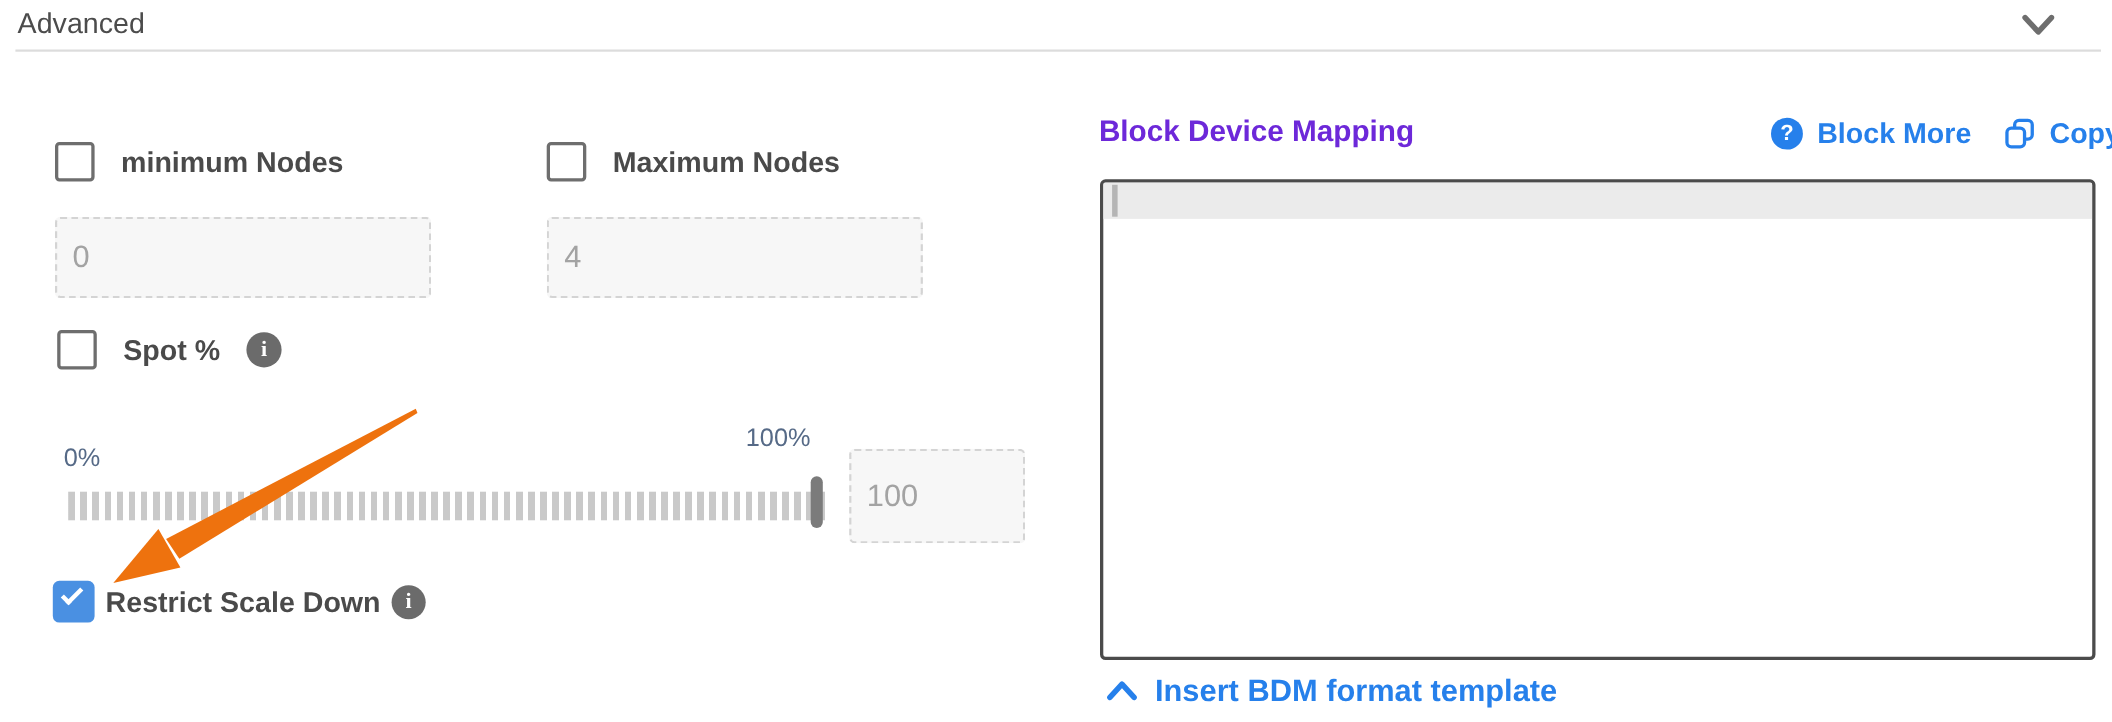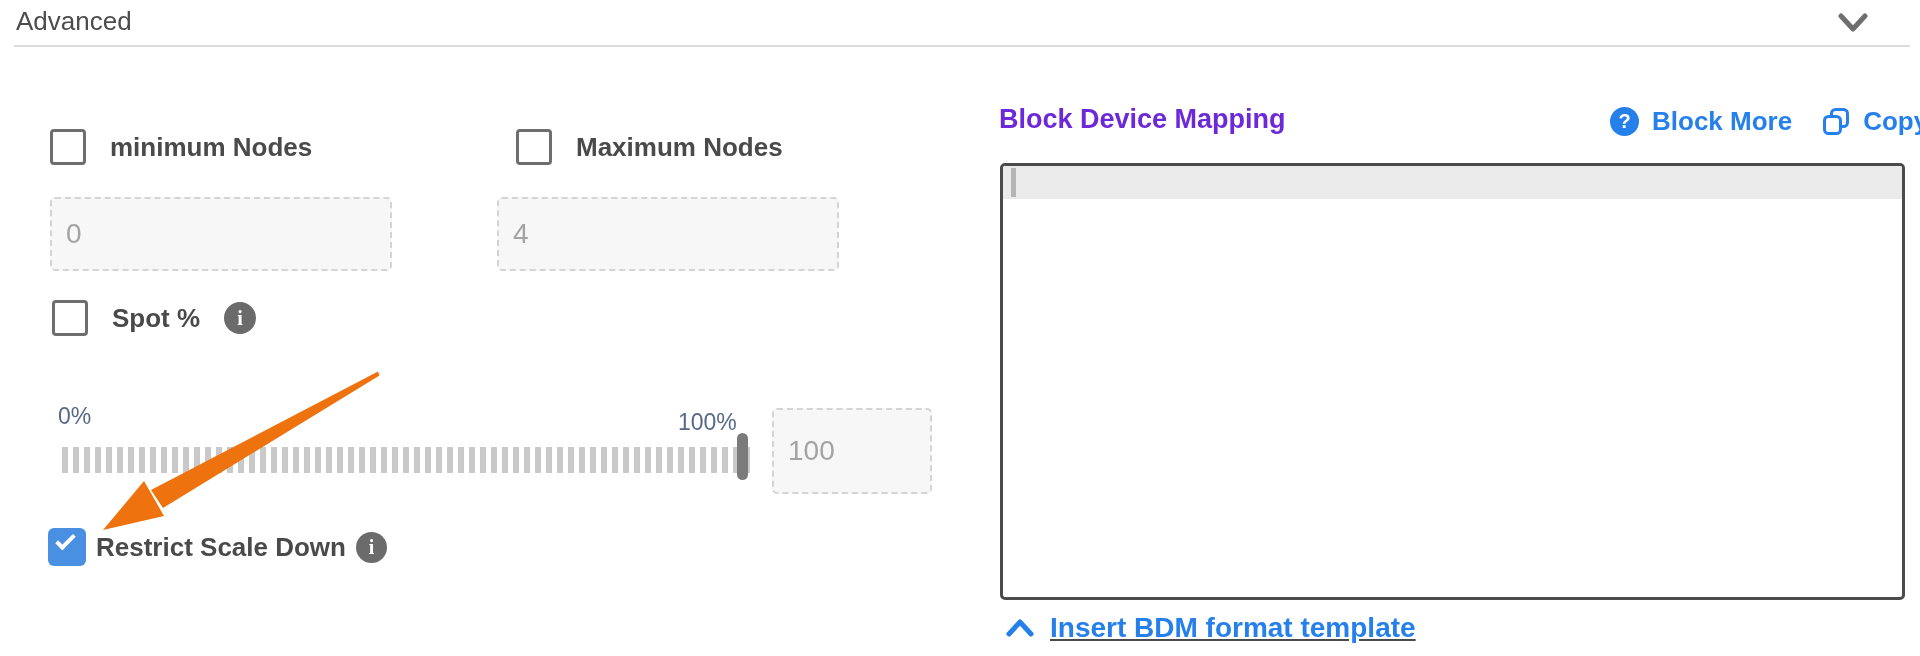--- a/index.html
+++ b/index.html
@@ -32,21 +32,21 @@
 
   
   .bdm-title { position:absolute; left:999px; top:104px; font-size:27px; font-weight:600; color:#6d28d9; }
   .bdm-links { position:absolute; left:1610px; top:106px; display:flex; align-items:center; gap:30px; }
   .linkgrp { display:flex; align-items:center; gap:13px; cursor:pointer; }
   .link-label { font-size:26px; font-weight:600; color:#2680eb; white-space:nowrap; }
   .q-badge { width:29px; height:29px; border-radius:50%; background:#2680eb; color:#fff; display:flex; align-items:center; justify-content:center; font-weight:bold; font-size:20px; }
   .editor { position:absolute; left:1000px; top:163px; width:905px; height:437px; border:3px solid #4b4b4b; border-radius:5px; background:#fff; overflow:hidden; cursor:text; }
   .editor-line { height:33px; background:#ebebeb; position:relative; }
   .editor-caret { position:absolute; left:8px; top:2px; width:5px; height:29px; background:#b5b5b5; }
-  .insert-link { position:absolute; left:1006px; top:612px; display:flex; align-items:center; gap:16px; cursor:pointer;text-decoration:underline; }
+  .insert-link { position:absolute; left:1006px; top:612px; display:flex; align-items:center; gap:16px; cursor:pointer; }
   .insert-link .link-label { font-size:28px; }
 
   .annotation { position:absolute; left:0; top:0; width:1920px; height:656px; pointer-events:none; }
 </style>
 </head>
 <body>
 
 <div class="stage">
 
   <div class="hdr-title">Advanced</div>
@@ -54,34 +54,34 @@
     <polyline points="3,4 15,17 27,4" fill="none" stroke="#6e6e6e" stroke-width="5" stroke-linecap="round" stroke-linejoin="round"></polyline>
   </svg>
   <div class="divider"></div>
 
   <div class="cbrow" style="left:50px; top:129px;">
     <div class="cbox"></div>
     <div class="cblabel">minimum Nodes</div>
   </div>
   <input class="dinput" style="left: 50px; top: 197px; width: 342px; height: 74px;" disabled="" value="0">
 
-  <div class="cbrow" style="left:516px; top:129px;">
+  <div class="cbrow" style="left:497px; top:129px;">
     <div class="cbox"></div>
     <div class="cblabel">Maximum Nodes</div>
   </div>
   <input class="dinput" style="left: 497px; top: 197px; width: 342px; height: 74px;" disabled="" value="4">
 
   <div class="cbrow" style="left:52px; top:300px; ">
     <div class="cbox"></div>
     <div class="cblabel">Spot %</div>
     <div class="info-badge">i</div>
   </div>
 
   <div class="slider-mark" style="left:58px; top:403px;">0%</div>
-  <div class="slider-mark" style="left:678px; top:409px;">100%</div>
+  <div class="slider-mark" style="left:678px; top:384px;">100%</div>
   <div class="slider-track"></div>
   <div class="slider-handle"></div>
   <input class="dinput" style="left: 772px; top: 408px; width: 160px; height: 86px;" disabled="" value="100">
 
   <div class="cbrow" style="left:48px; top:528px; gap:10px;">
     <div class="cbox checked">
       <span class="check-icon"></span>
     </div>
     <div class="cblabel">Restrict Scale Down</div>
     <div class="info-badge sm">i</div>

